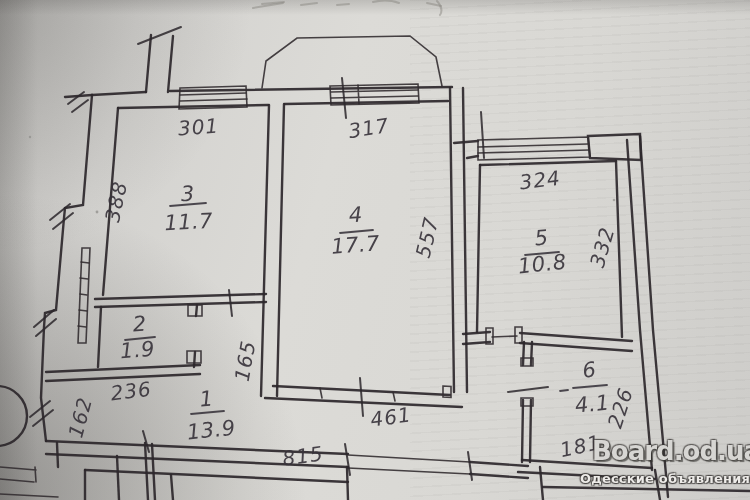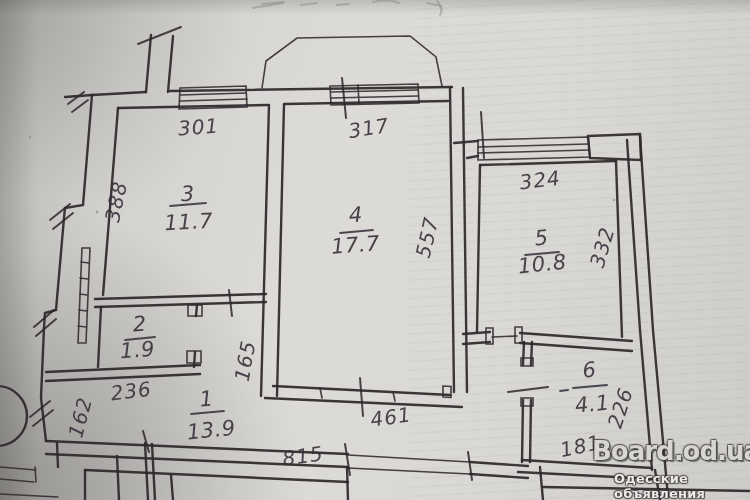--- a/index.html
+++ b/index.html
@@ -29,21 +29,21 @@
   .rnum{font-size:21px;text-anchor:middle;}
   .rarea{font-size:21px;text-anchor:middle;letter-spacing:.5px;}
   .wm-title{
     position:absolute;left:592px;top:436px;
     font-family:"DejaVu Sans",sans-serif;font-weight:bold;font-size:26px;letter-spacing:-1px;
     color:#d7d6d3;
     text-shadow:2px 2px 1px rgba(52,50,48,.65),-1px -1px 1px rgba(52,50,48,.55),
       1px -1px 1px rgba(52,50,48,.5),-1px 1px 1px rgba(52,50,48,.55),0 0 2px rgba(52,50,48,.4);
   }
   .wm-sub{
-    position:absolute;left:614px;top:471px;
+    position:absolute;left:580px;top:471px;
     font-family:"DejaVu Sans",sans-serif;font-weight:bold;font-size:13px;letter-spacing:.2px;
     color:#edebe8;
     text-shadow:1px 1px 1px rgba(55,53,51,.8),-1px -1px 1px rgba(55,53,51,.7),
       1px -1px 1px rgba(55,53,51,.65),-1px 1px 1px rgba(55,53,51,.7);
   }
 </style>
 </head>
 <body>
 
 <div class="photo">

